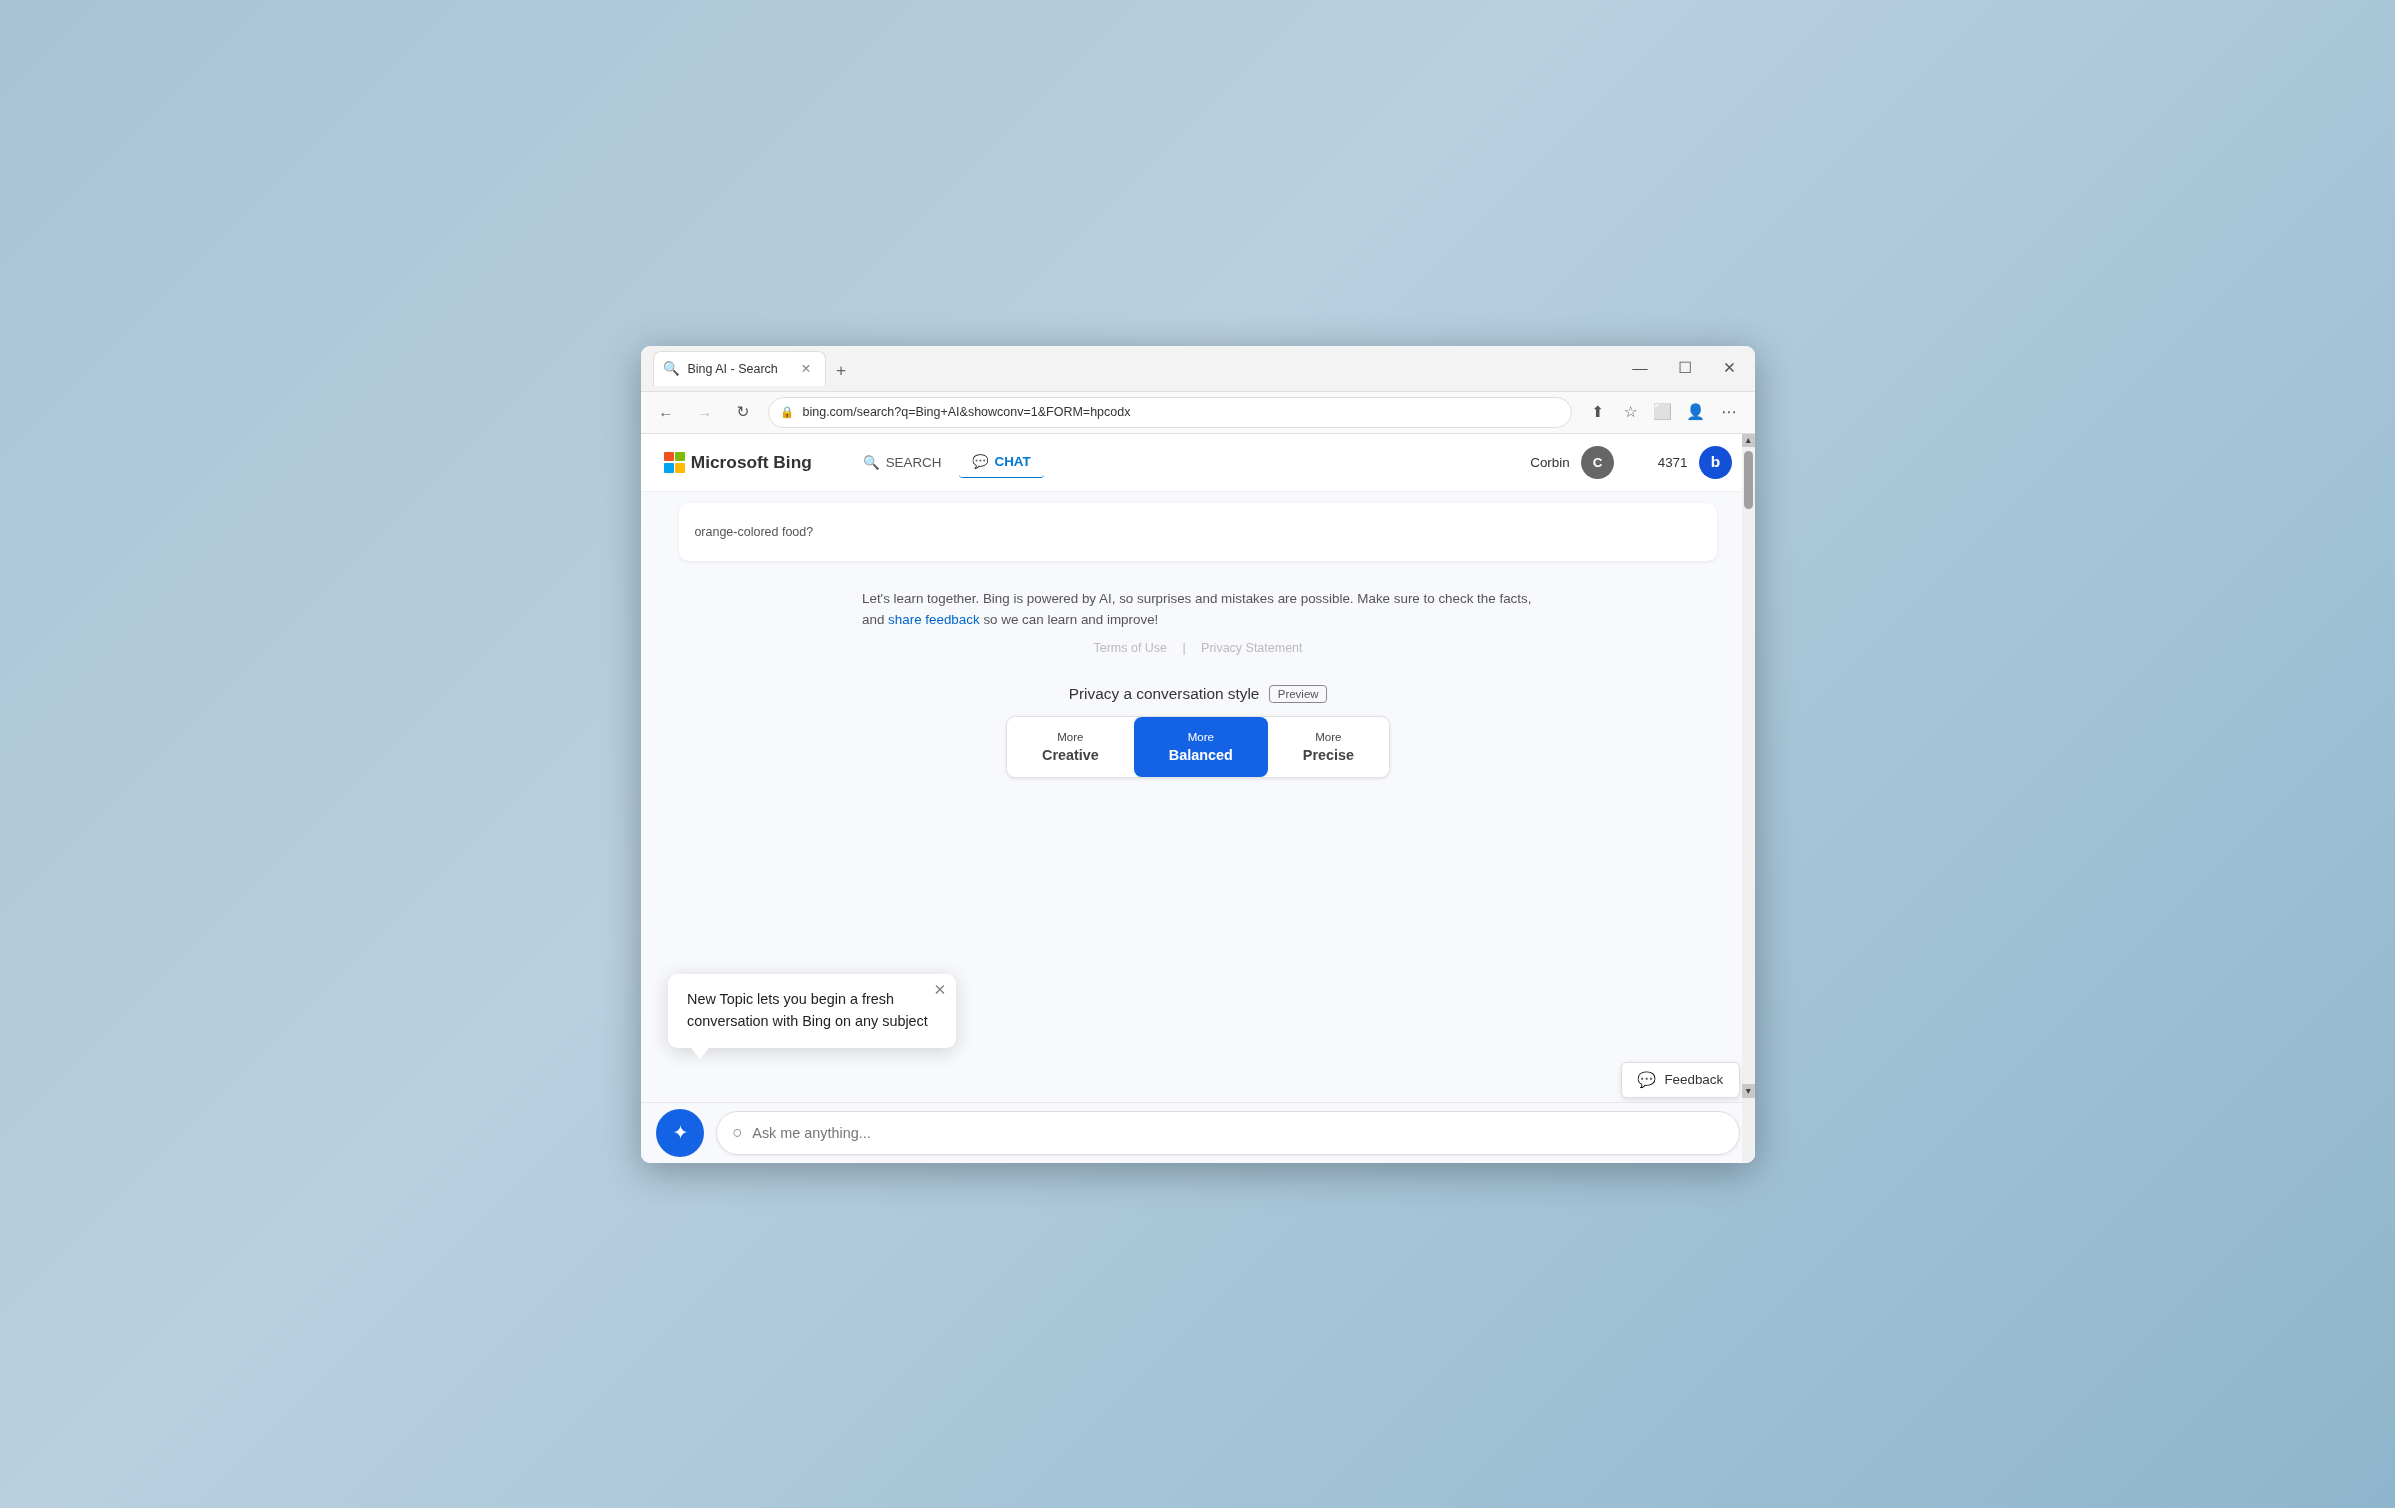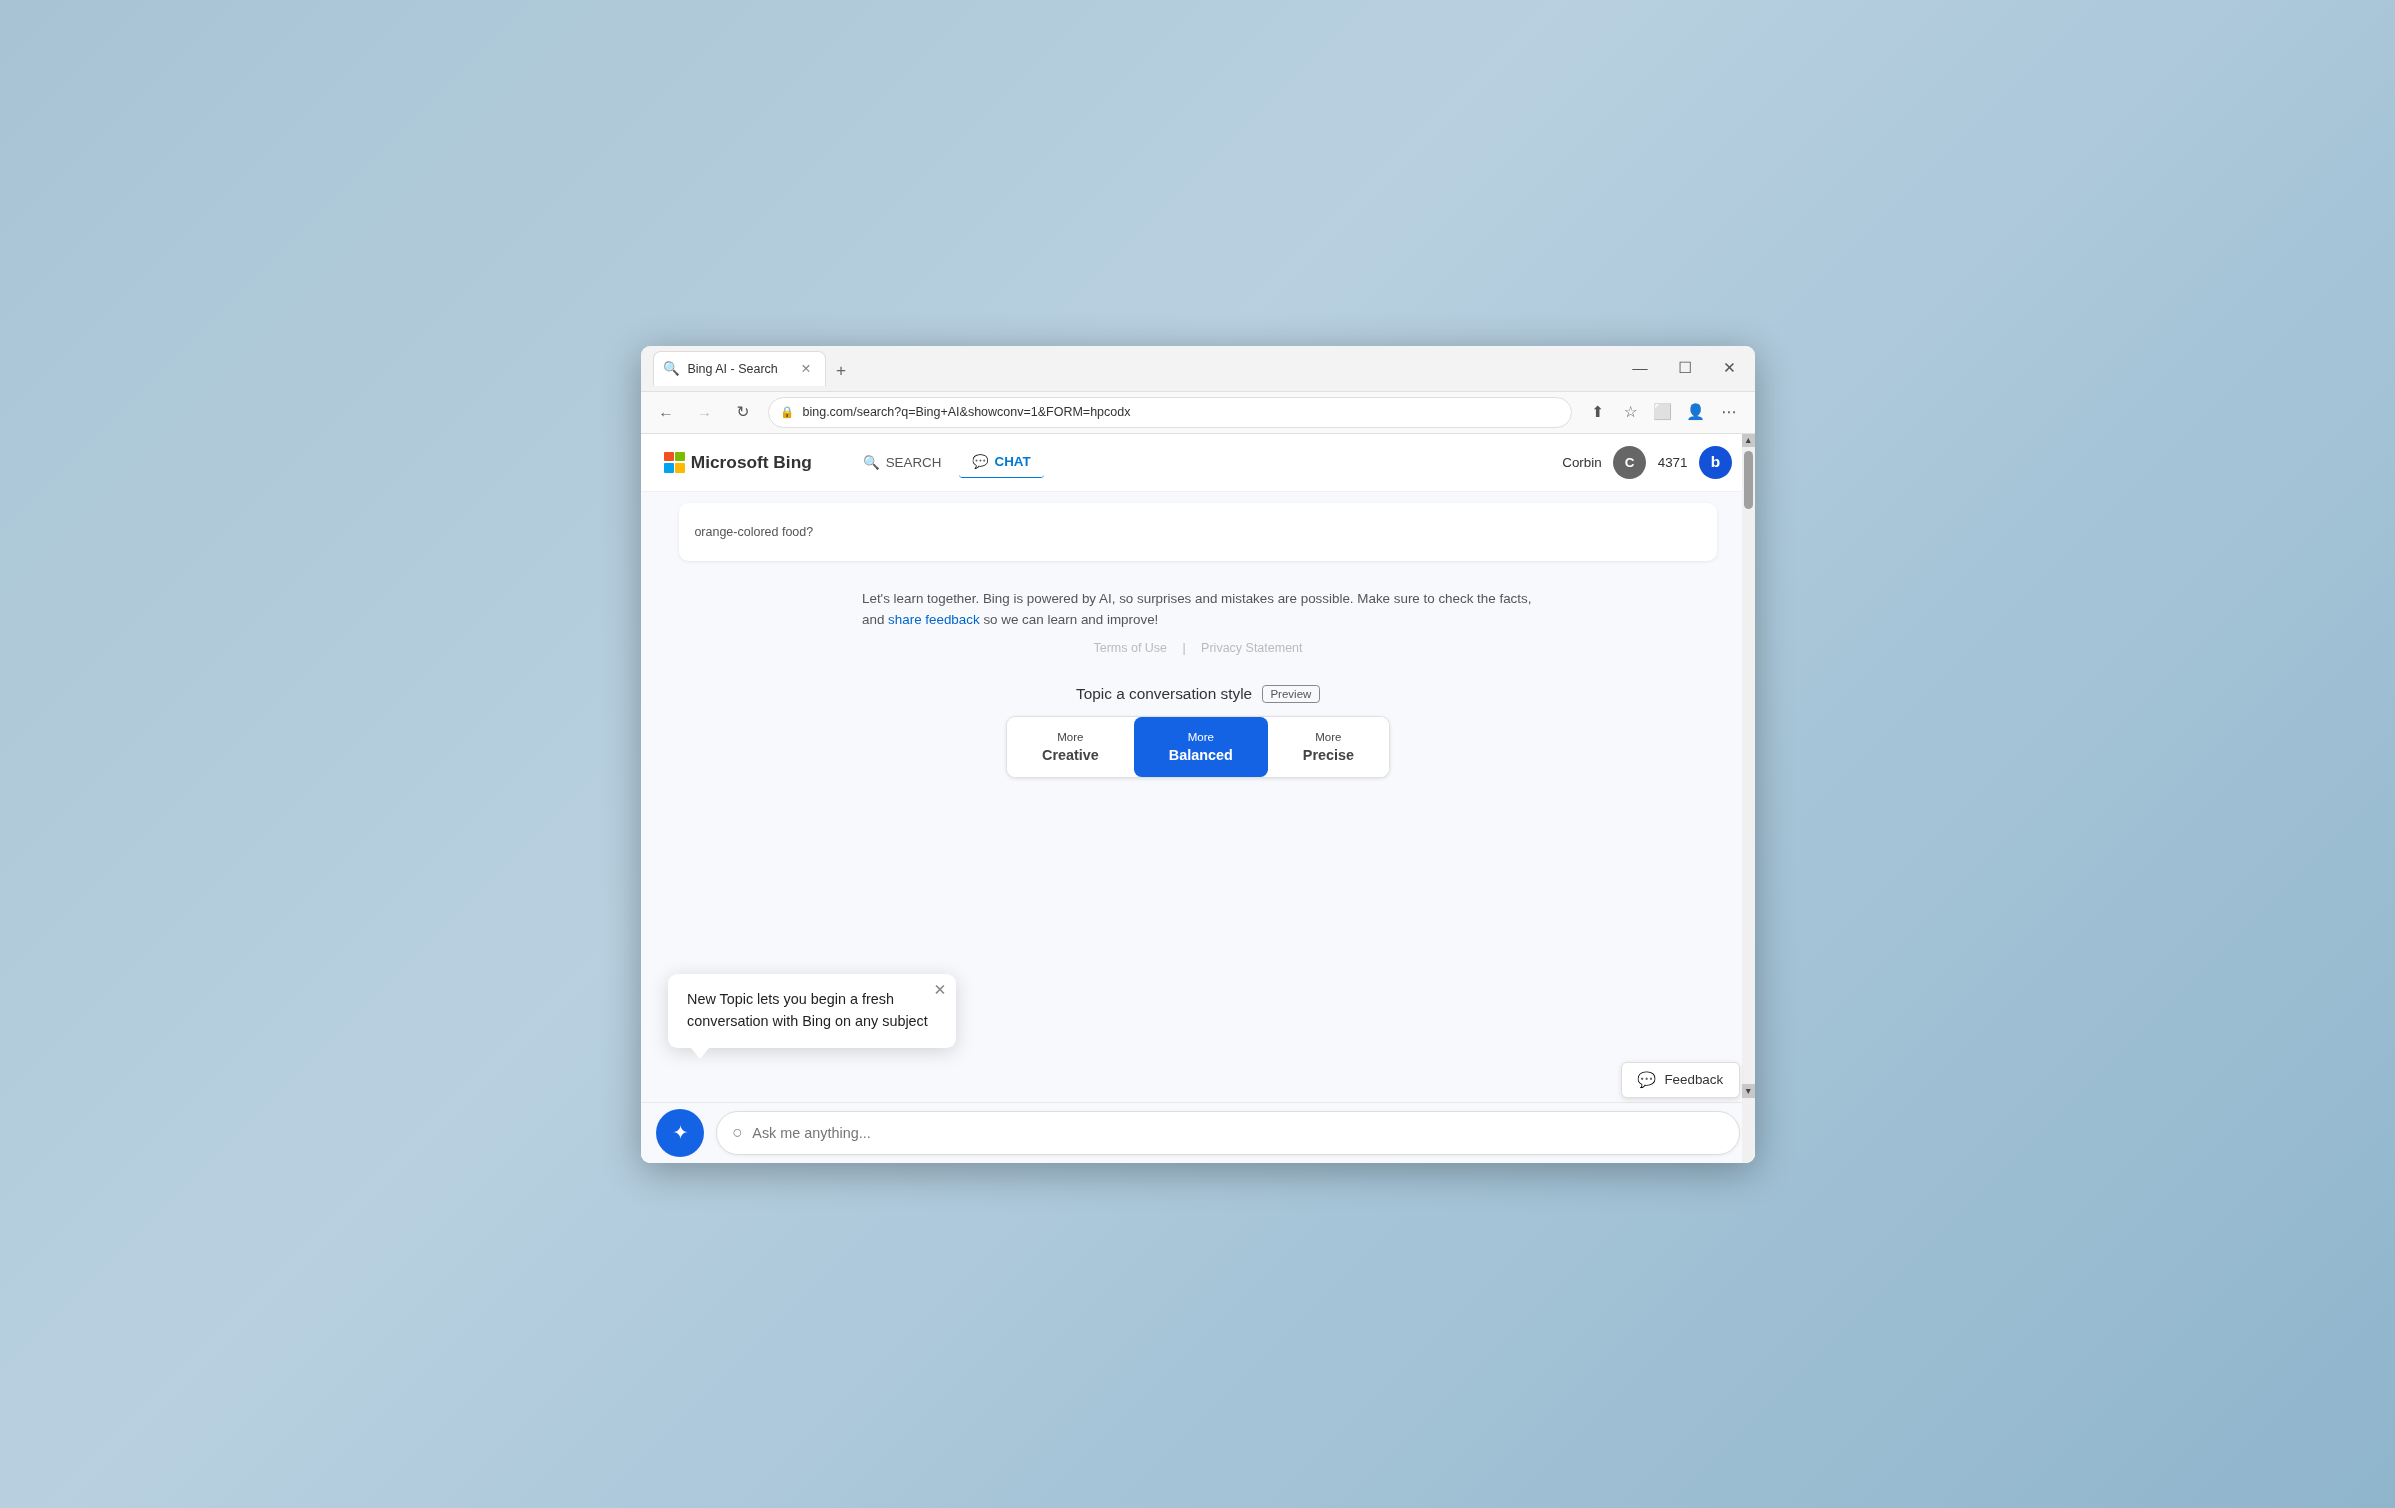--- a/index.html
+++ b/index.html
@@ -225,20 +225,21 @@
       background: #666;
       overflow: hidden;
       display: flex; align-items: center; justify-content: center;
       color: white;
       font-size: 13.4px;
       font-weight: 600;
     }
     .points-badge {
       font-size: 13.4px;
       color: #333;
+      margin-left: 32px;
     }
     .bing-icon-circle {
       width: 33px; height: 33px;
       border-radius: 50%;
       background: #1351d8;
       display: flex; align-items: center; justify-content: center;
       color: white;
       font-size: 15.4px;
       font-weight: bold;
     }
@@ -577,21 +578,21 @@
           </a>
           <span>|</span>
           <a href="#">
             <span>Privacy Statement</span>
           </a>
         </div>
       </div>
 
       <div class="conv-style-section">
         <div class="conv-style-label">
-          <span>Topic a conversation style</span>
+          <span>Privacy a conversation style</span>
           <span class="preview-badge">Preview</span>
         </div>
         <div class="style-buttons">
           <button class="style-btn">
             <span class="more">More</span>
             <span class="name">Creative</span>
           </button>
           <button class="style-btn active">
             <span class="more">More</span>
             <span class="name">Balanced</span>

